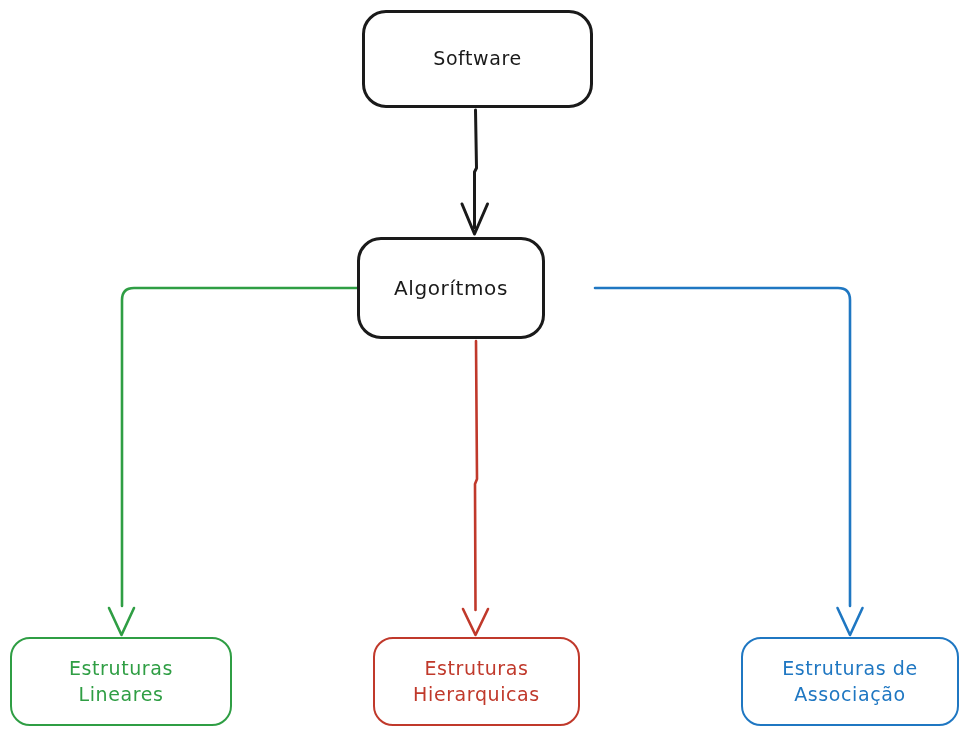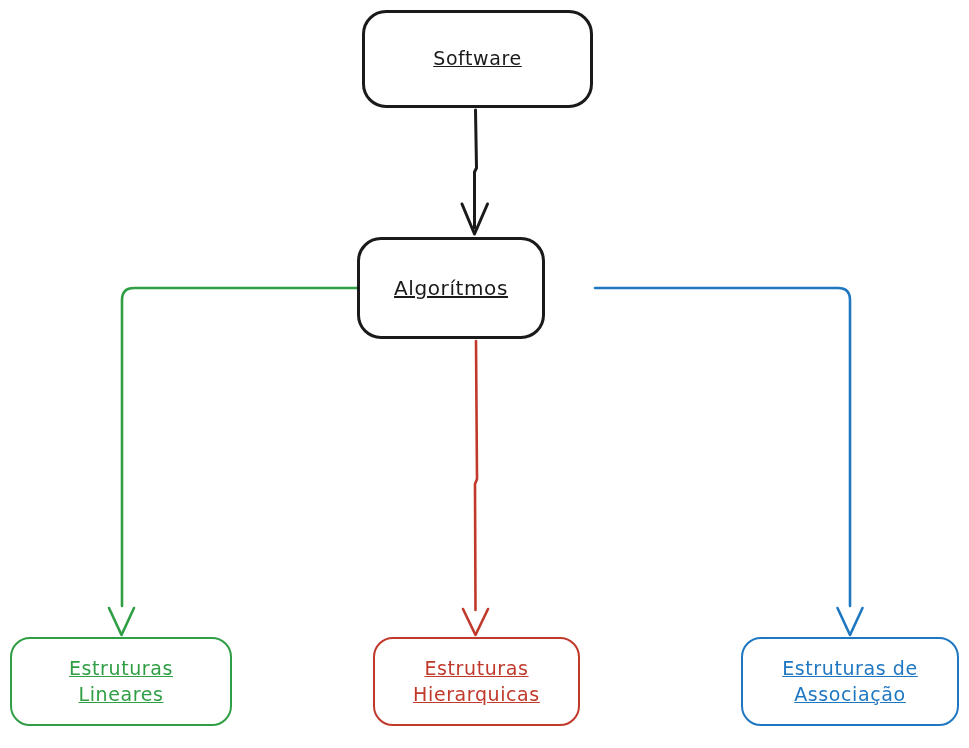--- a/index.html
+++ b/index.html
@@ -37,21 +37,20 @@
     border-radius: 22px;
     z-index: 2;
   }
   .node-label {
     font-family: "DejaVu Sans", sans-serif;
     font-size: 19px;
     line-height: 1.35;
     letter-spacing: 0.6px;
     white-space: pre-line;
     font-weight: 400;
-    text-decoration: underline;
   }
   
   #node-software {
     left: 362px;
     top: 10px;
     width: 231px;
     height: 98px;
     border-width: 3px;
     border-color: #1a1a1a;
     border-radius: 24px;

